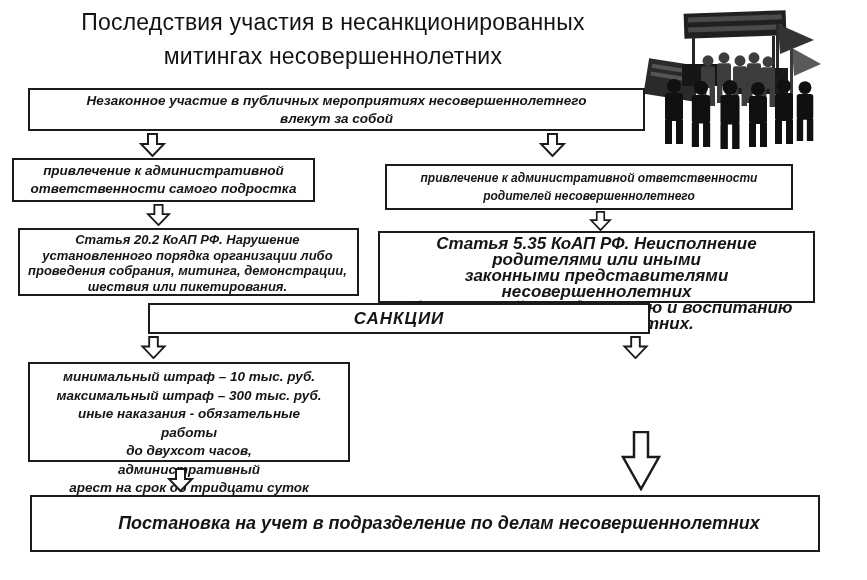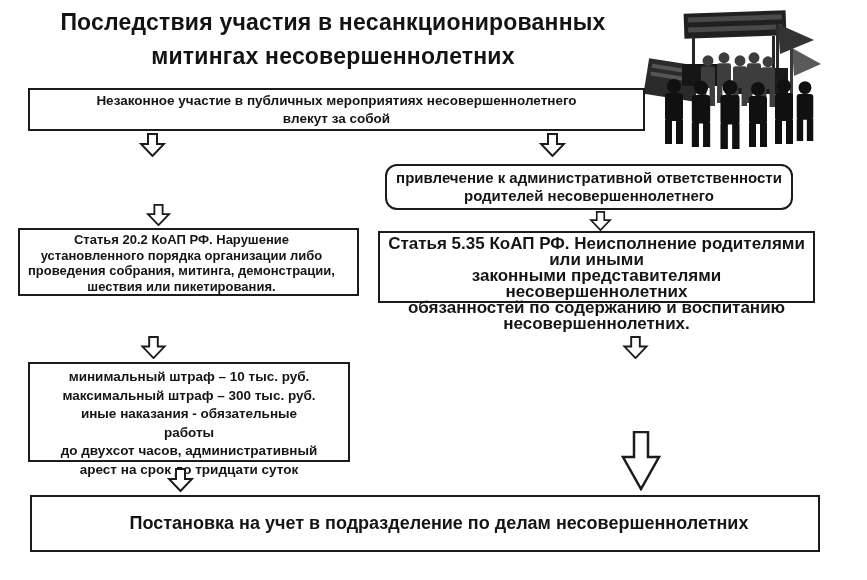--- a/index.html
+++ b/index.html
@@ -6,34 +6,35 @@
   .page{
     position:relative;
     width:867px;height:580px;
     background:#ffffff;
     font-family:"Liberation Sans","DejaVu Sans",sans-serif;
     color:#151515;
     overflow:hidden;
   }
   .title{
     position:absolute;left:22px;top:5px;width:622px;
-    font-size:23px;font-weight:bold;line-height:34px;
+    font-size:23px;font-weight:normal;line-height:34px;
     text-align:center;color:#131313;
     white-space:pre-line;
     letter-spacing:0.2px;
   }
   .box{
     position:absolute;
     border:2px solid #1b1b1b;
     background:#ffffff;
     font-weight:bold;
     display:flex;align-items:center;justify-content:center;
     text-align:center;
     white-space:pre-line;
     box-sizing:border-box;
+    font-style:italic;
   }
   .box.left-text{
     justify-content:flex-start;align-items:flex-start;
     text-align:center;
   }
   .arrow{position:absolute;}
   .crowd{position:absolute;left:644px;top:2px;}
 </style>
 </head>
 <body>
@@ -95,39 +96,42 @@
   <div class="box" style="left:28px;top:88px;width:617px;height:43px;font-size:13.5px;line-height:18px;">Незаконное участие в публичных мероприятиях несовершеннолетнего
 влекут за собой</div>
 
   <svg class="arrow" style="left:139px;top:133px;" width="27" height="24" viewBox="0 0 27 24">
     <polygon points="9,1 18,1 18,11 25,11 13.5,23 2,11 9,11" fill="#ffffff" stroke="#1b1b1b" stroke-width="2"></polygon>
   </svg>
   <svg class="arrow" style="left:539px;top:133px;" width="27" height="24" viewBox="0 0 27 24">
     <polygon points="9,1 18,1 18,11 25,11 13.5,23 2,11 9,11" fill="#ffffff" stroke="#1b1b1b" stroke-width="2"></polygon>
   </svg>
 
-  <div class="box" style="left:385px;top:164px;width:408px;height:46px;font-size:15px;line-height:18px;border-radius:12px;">привлечение к административной ответственности
+  <div class="box" style="left:12px;top:158px;width:303px;height:44px;font-size:13.5px;line-height:18px;">привлечение к административной
+ответственности самого подростка</div>
+  <div class="box" style="left:385px;top:164px;width:408px;height:46px;font-size:12px;line-height:18px;">привлечение к административной ответственности
 родителей несовершеннолетнего</div>
 
   <svg class="arrow" style="left:145px;top:204px;" width="27" height="22" viewBox="0 0 27 24">
     <polygon points="9,1 18,1 18,11 25,11 13.5,23 2,11 9,11" fill="#ffffff" stroke="#1b1b1b" stroke-width="2"></polygon>
   </svg>
   <svg class="arrow" style="left:587px;top:211px;" width="27" height="20" viewBox="0 0 27 24">
     <polygon points="9,1 18,1 18,11 25,11 13.5,23 2,11 9,11" fill="#ffffff" stroke="#1b1b1b" stroke-width="2"></polygon>
   </svg>
 
   <div class="box left-text" style="left:18px;top:228px;width:341px;height:68px;font-size:13px;line-height:15.5px;padding:2px 8px;">Статья 20.2 КоАП РФ. Нарушение
 установленного порядка организации либо
 проведения собрания, митинга, демонстрации,
 шествия или пикетирования.</div>
   <div class="box left-text" style="left:378px;top:231px;width:437px;height:72px;font-size:17px;line-height:16px;padding:3px 8px;">Статья 5.35 КоАП РФ. Неисполнение родителями или иными
 законными представителями несовершеннолетних
 обязанностей по содержанию и воспитанию
 несовершеннолетних.</div>
 
+  <div class="box" style="left:148px;top:303px;width:502px;height:31px;font-size:17px;letter-spacing:1px;">САНКЦИИ</div>
 
   <svg class="arrow" style="left:140px;top:336px;" width="27" height="23" viewBox="0 0 27 24">
     <polygon points="9,1 18,1 18,11 25,11 13.5,23 2,11 9,11" fill="#ffffff" stroke="#1b1b1b" stroke-width="2"></polygon>
   </svg>
   <svg class="arrow" style="left:622px;top:336px;" width="27" height="23" viewBox="0 0 27 24">
     <polygon points="9,1 18,1 18,11 25,11 13.5,23 2,11 9,11" fill="#ffffff" stroke="#1b1b1b" stroke-width="2"></polygon>
   </svg>
 
   <div class="box left-text" style="left:28px;top:362px;width:322px;height:100px;font-size:13.5px;line-height:18.5px;padding:4px 24px;">минимальный штраф – 10 тыс. руб.
 максимальный штраф – 300 тыс. руб.

